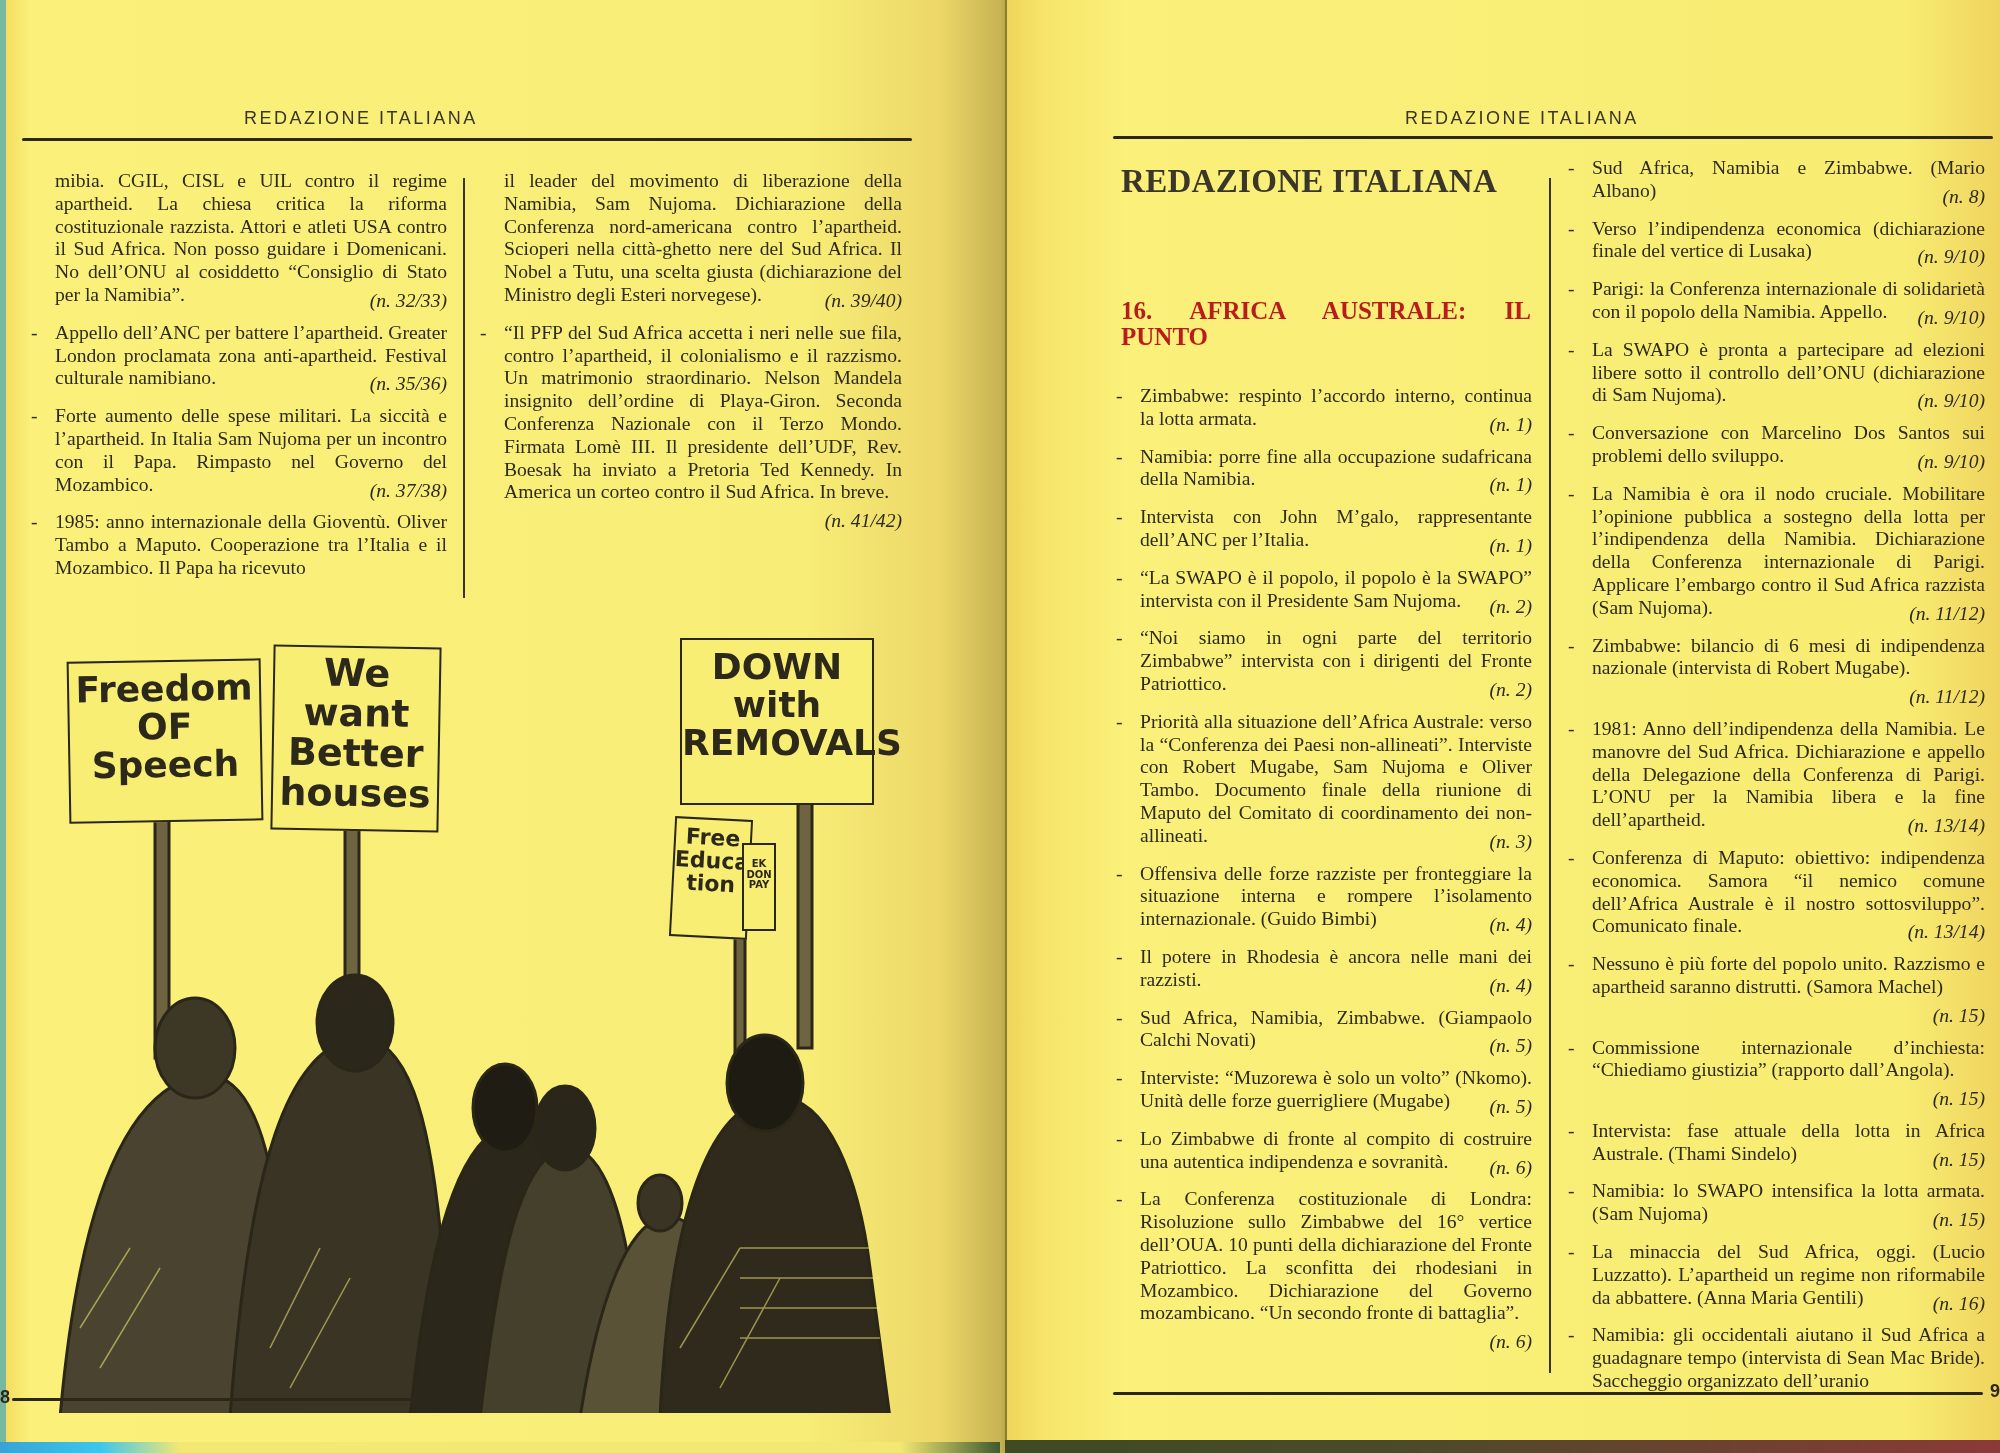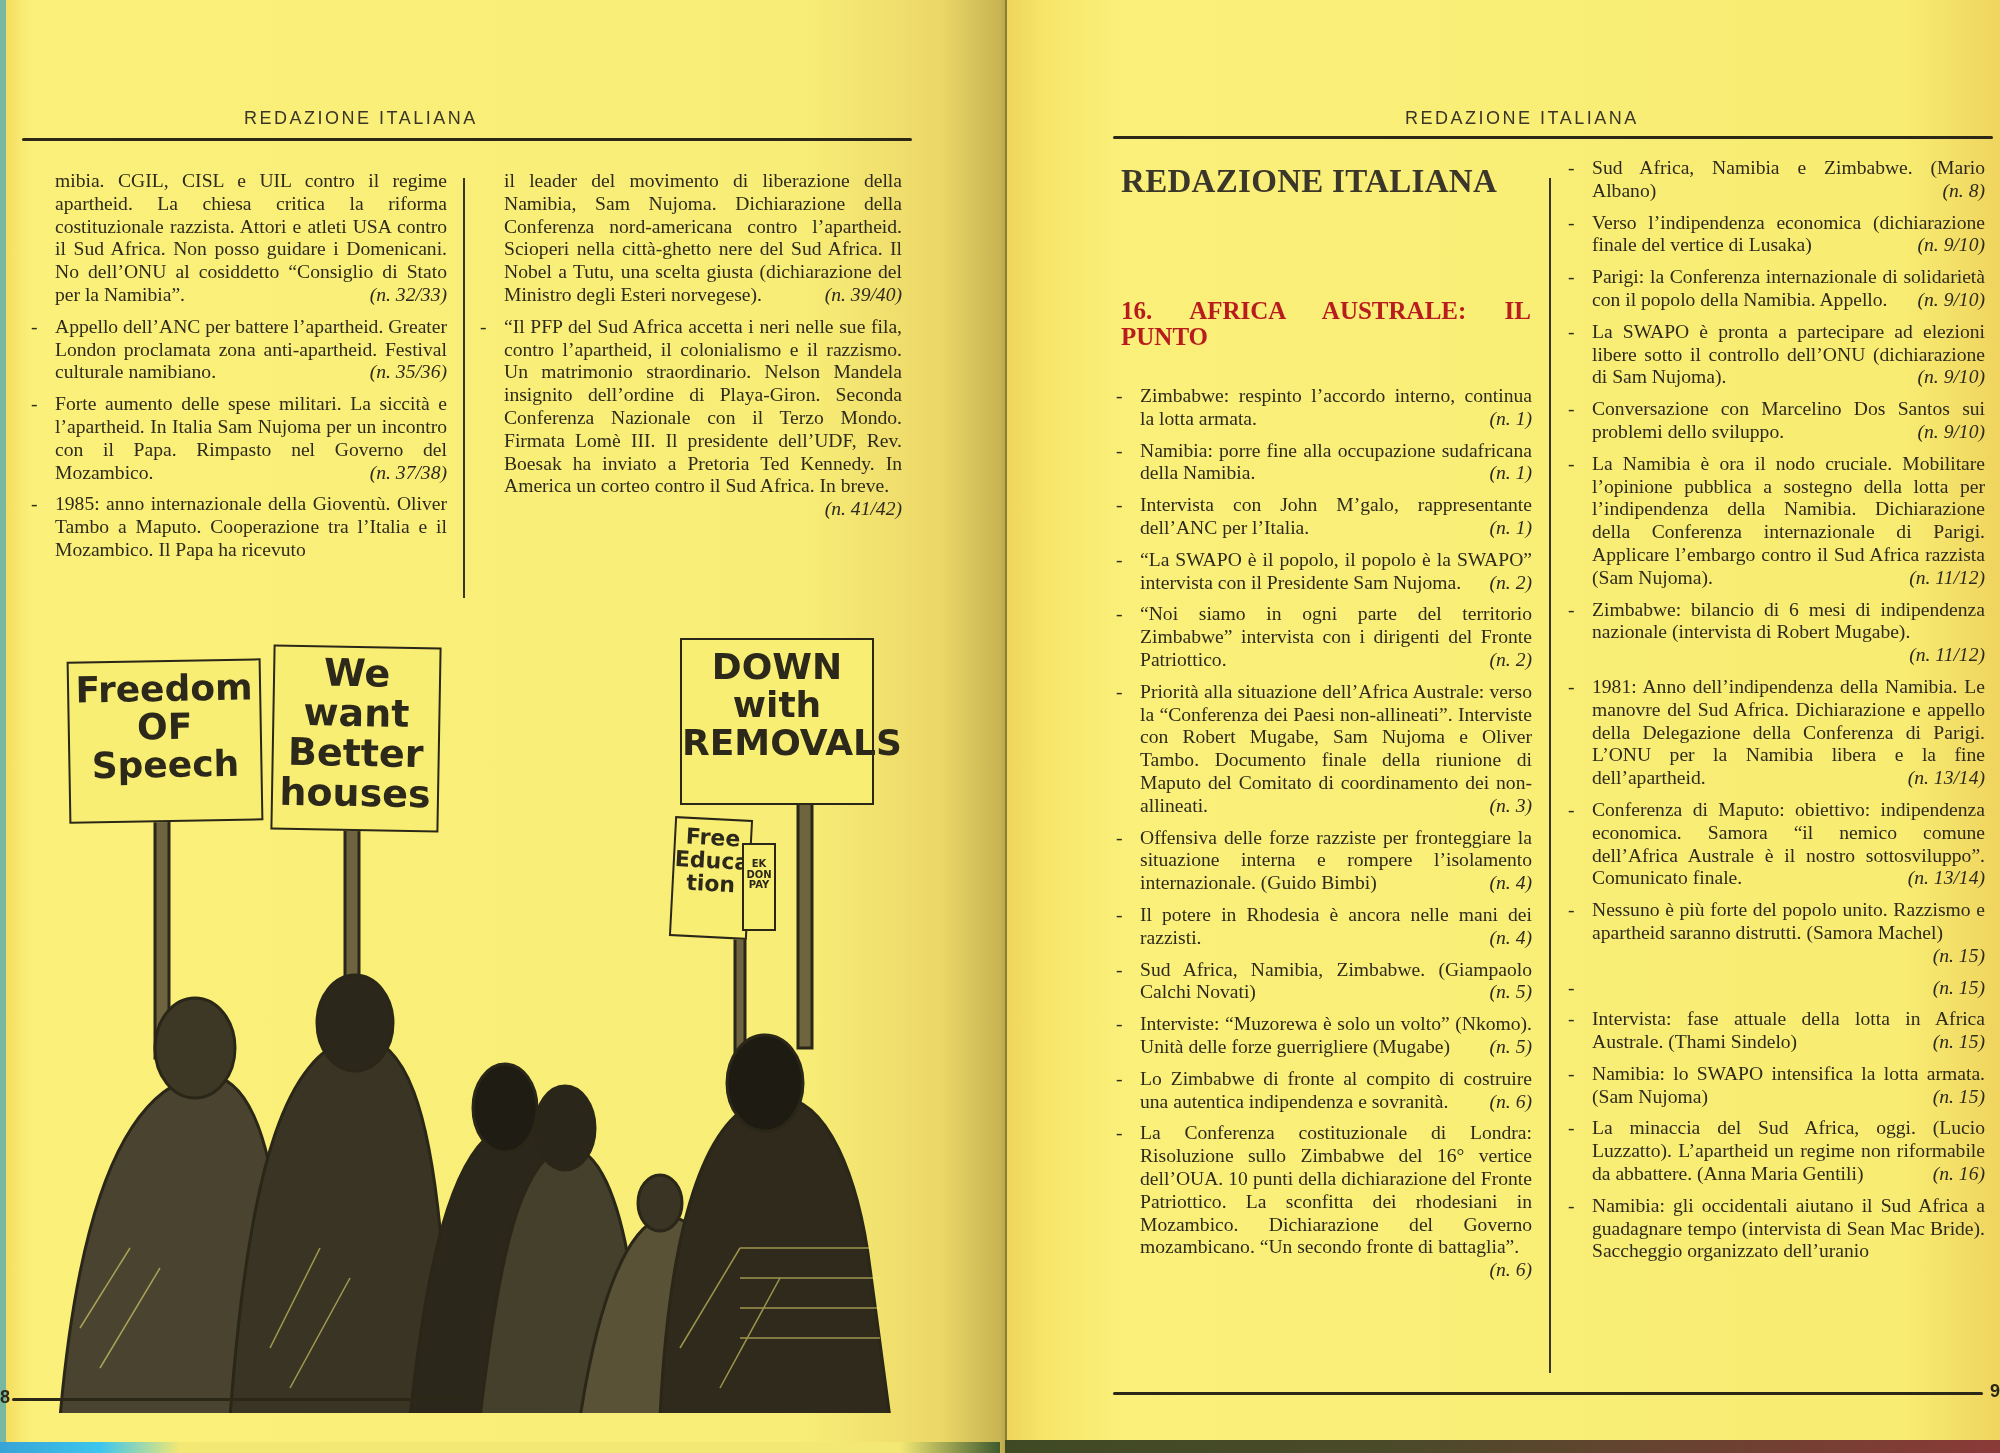--- a/index.html
+++ b/index.html
@@ -30,21 +30,21 @@
     font-family: "Liberation Sans", "DejaVu Sans", sans-serif;
     font-size: 18px; letter-spacing: 2.5px; color: #3a3526;
   }
   .rule { position: absolute; height: 3px; background: #2b2818; border-radius: 2px; }
 
   .col { position: absolute; font-size: 19.6px; line-height: 22.8px; text-align: justify; }
   .col .entry { position: relative; margin-bottom: 9px; padding-left: 0; }
   .col .entry.bullet::before {
     content: "-"; position: absolute; left: -24px; top: 0;
   }
-  .col .ref { font-style: italic; float: right; padding-left: 10px; }
+  .col .ref { font-style: italic; float: right; padding-left: 10px; margin-top: 6px; }
   .col .entry::after { content: ""; display: block; clear: both; }
   .col-divider { position: absolute; width: 2px; background: #3a3424; }
 
   .section-title {
     position: absolute; left: 1121px; top: 163px;
     font-family: "Liberation Serif", serif; font-weight: bold;
     font-size: 33px; letter-spacing: 0.3px; color: #3b362a;
   }
   .section-subtitle {
     position: absolute; left: 1121px; top: 298px; width: 410px;
@@ -189,21 +189,21 @@
     <div class="entry bullet"><span>Sud Africa, Namibia e Zimbabwe. (Mario Albano)</span> <span class="ref">(n. 8)</span></div>
     <div class="entry bullet"><span>Verso l’indipendenza economica (dichiarazione finale del vertice di Lusaka)</span> <span class="ref">(n. 9/10)</span></div>
     <div class="entry bullet"><span>Parigi: la Conferenza internazionale di solidarietà con il popolo della Namibia. Appello.</span> <span class="ref">(n. 9/10)</span></div>
     <div class="entry bullet"><span>La SWAPO è pronta a partecipare ad elezioni libere sotto il controllo dell’ONU (dichiarazione di Sam Nujoma).</span> <span class="ref">(n. 9/10)</span></div>
     <div class="entry bullet"><span>Conversazione con Marcelino Dos Santos sui problemi dello sviluppo.</span> <span class="ref">(n. 9/10)</span></div>
     <div class="entry bullet"><span>La Namibia è ora il nodo cruciale. Mobilitare l’opinione pubblica a sostegno della lotta per l’indipendenza della Namibia. Dichiarazione della Conferenza internazionale di Parigi. Applicare l’embargo contro il Sud Africa razzista (Sam Nujoma).</span> <span class="ref">(n. 11/12)</span></div>
     <div class="entry bullet"><span>Zimbabwe: bilancio di 6 mesi di indipendenza nazionale (intervista di Robert Mugabe).</span> <span class="ref">(n. 11/12)</span></div>
     <div class="entry bullet"><span>1981: Anno dell’indipendenza della Namibia. Le manovre del Sud Africa. Dichiarazione e appello della Delegazione della Conferenza di Parigi. L’ONU per la Namibia libera e la fine dell’apartheid.</span> <span class="ref">(n. 13/14)</span></div>
     <div class="entry bullet"><span>Conferenza di Maputo: obiettivo: indipendenza economica. Samora “il nemico comune dell’Africa Australe è il nostro sottosviluppo”. Comunicato finale.</span> <span class="ref">(n. 13/14)</span></div>
     <div class="entry bullet"><span>Nessuno è più forte del popolo unito. Razzismo e apartheid saranno distrutti. (Samora Machel)</span> <span class="ref">(n. 15)</span></div>
-    <div class="entry bullet"> <span class="ref">(n. 15)</span></div>
+    <div class="entry bullet"><span>Commissione internazionale d’inchiesta: “Chiediamo giustizia” (rapporto dall’Angola).</span> <span class="ref">(n. 15)</span></div>
     <div class="entry bullet"><span>Intervista: fase attuale della lotta in Africa Australe. (Thami Sindelo)</span> <span class="ref">(n. 15)</span></div>
     <div class="entry bullet"><span>Namibia: lo SWAPO intensifica la lotta armata. (Sam Nujoma)</span> <span class="ref">(n. 15)</span></div>
     <div class="entry bullet"><span>La minaccia del Sud Africa, oggi. (Lucio Luzzatto). L’apartheid un regime non riformabile da abbattere. (Anna Maria Gentili)</span> <span class="ref">(n. 16)</span></div>
     <div class="entry bullet"><span>Namibia: gli occidentali aiutano il Sud Africa a guadagnare tempo (intervista di Sean Mac Bride). Saccheggio organizzato dell’uranio</span></div>
   </div>
 
 <div class="rule" style="left:1113px; top:1392px; width:870px;"></div>
 <div class="page-number" style="left:1990px; top:1381px;">9</div>
 
 </body></html>

